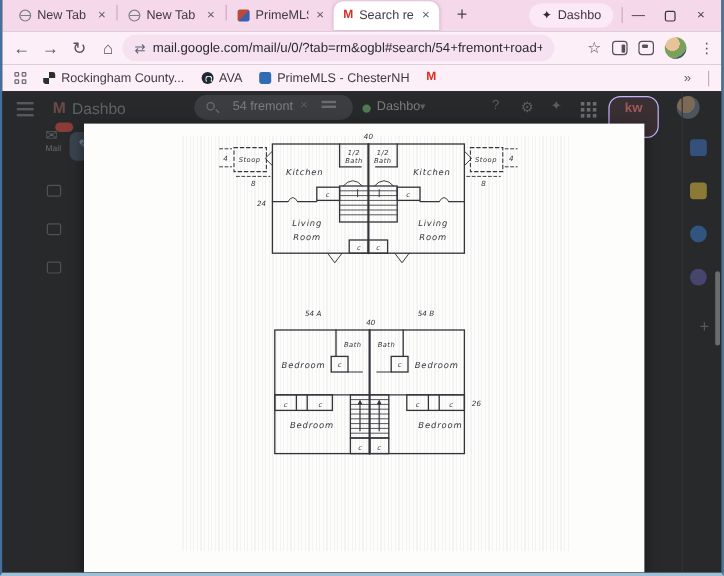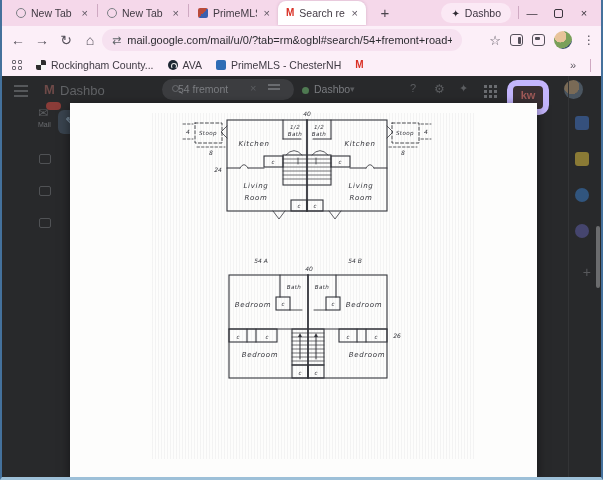--- a/index.html
+++ b/index.html
@@ -74,33 +74,33 @@
   .dim { position:absolute; color:#5b5d60; }
   .gh-burger { left:12px; top:9px; width:14px; height:2px; background:#56585b;
     box-shadow:0 5px 0 #56585b, 0 10px 0 #56585b; }
   .gh-m { left:42px; top:6px; font-weight:bold; font-size:13px; color:#6e4a48; }
   .gh-logo { left:58px; top:7px; font-size:13px; color:#606265; }
   .gh-search { left:160px; top:3px; width:132px; height:21px; background:#3c3d40; border-radius:11px; }
   .mag { position:absolute; width:7px; height:7px; border:1.4px solid #6a6c70; border-radius:50%; }
   .mag:after { content:""; position:absolute; left:6px; top:6px; width:4px; height:1.4px;
     background:#6a6c70; transform:rotate(45deg); }
   .gh-search .mag { left:10px; top:6px; }
-  .gh-q { left:176px; top:7px; font-size:10.5px; color:#7b7d81; }
+  .gh-q { left:192px; top:7px; font-size:10.5px; color:#7b7d81; }
   .gh-x { left:248px; top:6px; font-size:11px; }
   .gh-tune { left:266px; top:8px; width:12px; height:1.6px; background:#6a6c70;
     box-shadow:0 4px 0 #6a6c70; }
   .gh-dot { left:300px; top:11px; width:7px; height:7px; border-radius:50%; background:#4f7a52; }
   .gh-active { left:312px; top:7px; font-size:10.5px; color:#7b7d81; }
   .gh-caret { left:348px; top:8px; font-size:9px; }
   .gh-help { left:408px; top:6px; font-size:11px; }
   .gh-gear { left:432px; top:6px; font-size:12px; }
   .gh-spark { left:457px; top:6px; font-size:11px; }
   .gh-grid { left:482px; top:9px; width:3px; height:3px; background:#6a6c70;
     box-shadow:5px 0 0 #6a6c70,10px 0 0 #6a6c70,0 5px 0 #6a6c70,5px 5px 0 #6a6c70,10px 5px 0 #6a6c70,0 10px 0 #6a6c70,5px 10px 0 #6a6c70,10px 10px 0 #6a6c70; }
-  .gh-kw { left:505px; top:4px; width:42px; height:35px; border:6px solid #c4b5fd; border-radius:10px;
+  .gh-kw { left:505px; top:4px; width:42px; height:35px; border:1px solid #c4b5fd; border-radius:10px;
     background:#3a3034; color:#a05a58; font-weight:bold; font-size:11px; text-align:center; line-height:18px; }
   .gh-avatar { left:562px; top:4px; width:19px; height:19px; border-radius:50%;
     background:radial-gradient(circle at 40% 35%, #7a6a56 0 45%, #4a5560 46%); }
 
   .rail-mail { left:36px; top:30px; font-size:12px; }
   .rail-badge { left:44px; top:26px; width:15px; height:8px; background:#8a3c38; border-radius:4px; }
   .rail-label { left:36px; top:45px; font-size:7px; color:#6a6c70; }
   .rail-ic { width:12px; height:10px; border:1.4px solid #505255; border-radius:2px; }
   .compose { left:56px; top:34px; width:24px; height:24px; border-radius:6px; background:#39434e;
     color:#8fa7ba; font-size:11px; text-align:center; line-height:23px; }

